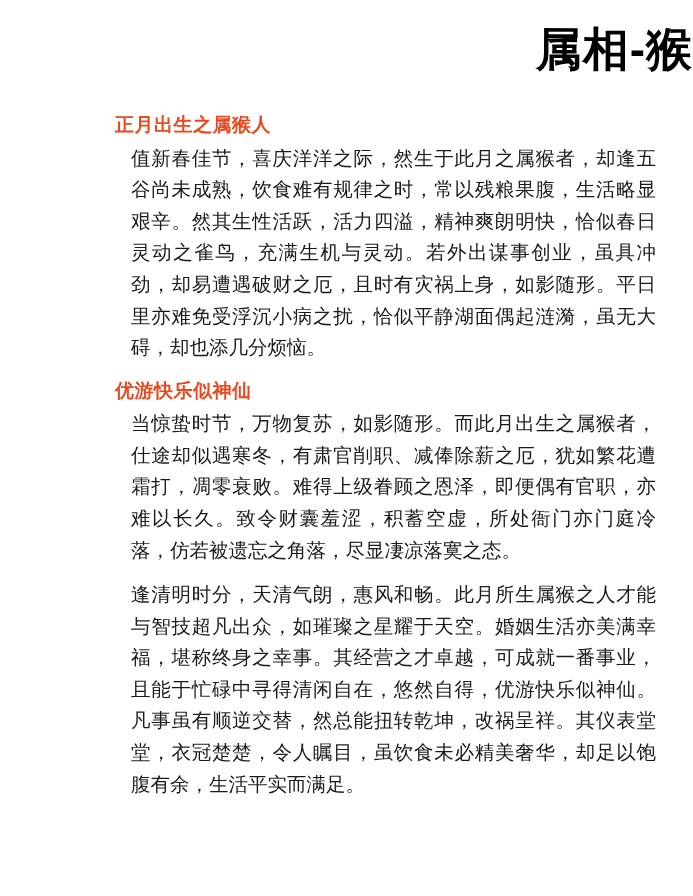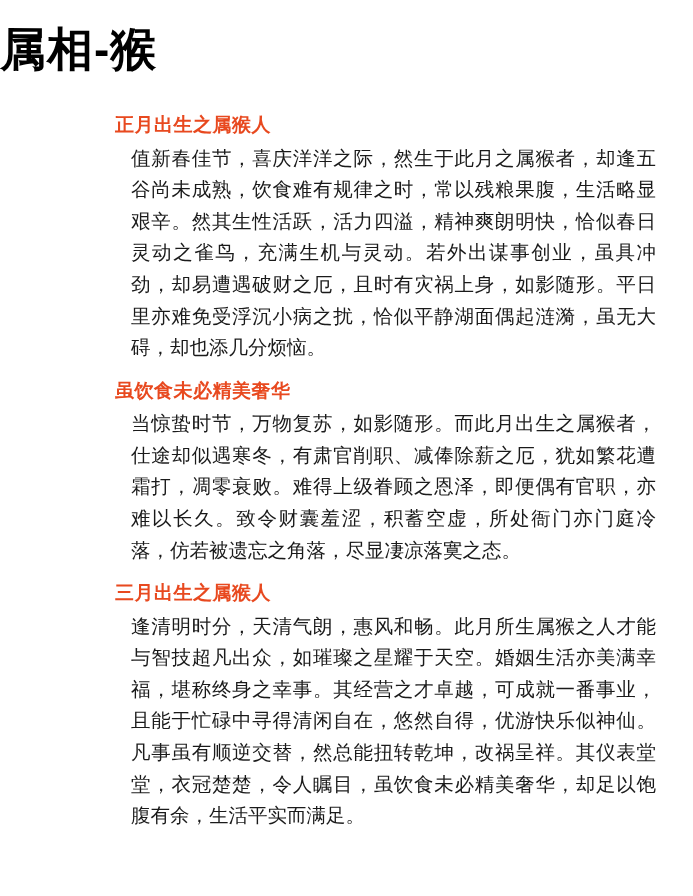--- a/index.html
+++ b/index.html
@@ -15,21 +15,21 @@
     overflow: hidden;
   }
   .page {
     width: 693px;
     height: 896px;
     box-sizing: border-box;
     padding: 0;
     position: relative;
   }
   .title {
-    text-align: left;
+    text-align: right;
     font-size: 46px;
     font-weight: bold;
     letter-spacing: 1px;
     color: #000000;
     margin: 22px 0 0 0;
     line-height: 1.2;
     font-family: "Liberation Sans", "DejaVu Sans", sans-serif;
   }
   .content {
     margin: 34px 0 0 0;
@@ -65,23 +65,22 @@
   <h1 class="title">属相-猴</h1>
 
   <div class="content">
 
     <div class="section">
       <div class="section-heading">正月出生之属猴人</div>
       <p class="section-body">值新春佳节，喜庆洋洋之际，然生于此月之属猴者，却逢五谷尚未成熟，饮食难有规律之时，常以残粮果腹，生活略显艰辛。然其生性活跃，活力四溢，精神爽朗明快，恰似春日灵动之雀鸟，充满生机与灵动。若外出谋事创业，虽具冲劲，却易遭遇破财之厄，且时有灾祸上身，如影随形。平日里亦难免受浮沉小病之扰，恰似平静湖面偶起涟漪，虽无大碍，却也添几分烦恼。</p>
     </div>
 
     <div class="section">
-      <div class="section-heading">虽饮食未必精美奢华</div>
+      <div class="section-heading">优游快乐似神仙</div>
       <p class="section-body">当惊蛰时节，万物复苏，如影随形。而此月出生之属猴者，仕途却似遇寒冬，有肃官削职、减俸除薪之厄，犹如繁花遭霜打，凋零衰败。难得上级眷顾之恩泽，即便偶有官职，亦难以长久。致令财囊羞涩，积蓄空虚，所处衙门亦门庭冷落，仿若被遗忘之角落，尽显凄凉落寞之态。</p>
     </div>
 
     <div class="section">
-      <div class="section-heading">三月出生之属猴人</div>
       <p class="section-body">逢清明时分，天清气朗，惠风和畅。此月所生属猴之人才能与智技超凡出众，如璀璨之星耀于天空。婚姻生活亦美满幸福，堪称终身之幸事。其经营之才卓越，可成就一番事业，且能于忙碌中寻得清闲自在，悠然自得，优游快乐似神仙。凡事虽有顺逆交替，然总能扭转乾坤，改祸呈祥。其仪表堂堂，衣冠楚楚，令人瞩目，虽饮食未必精美奢华，却足以饱腹有余，生活平实而满足。</p>
     </div>
 
   </div>
 </div>
 
 </body></html>

